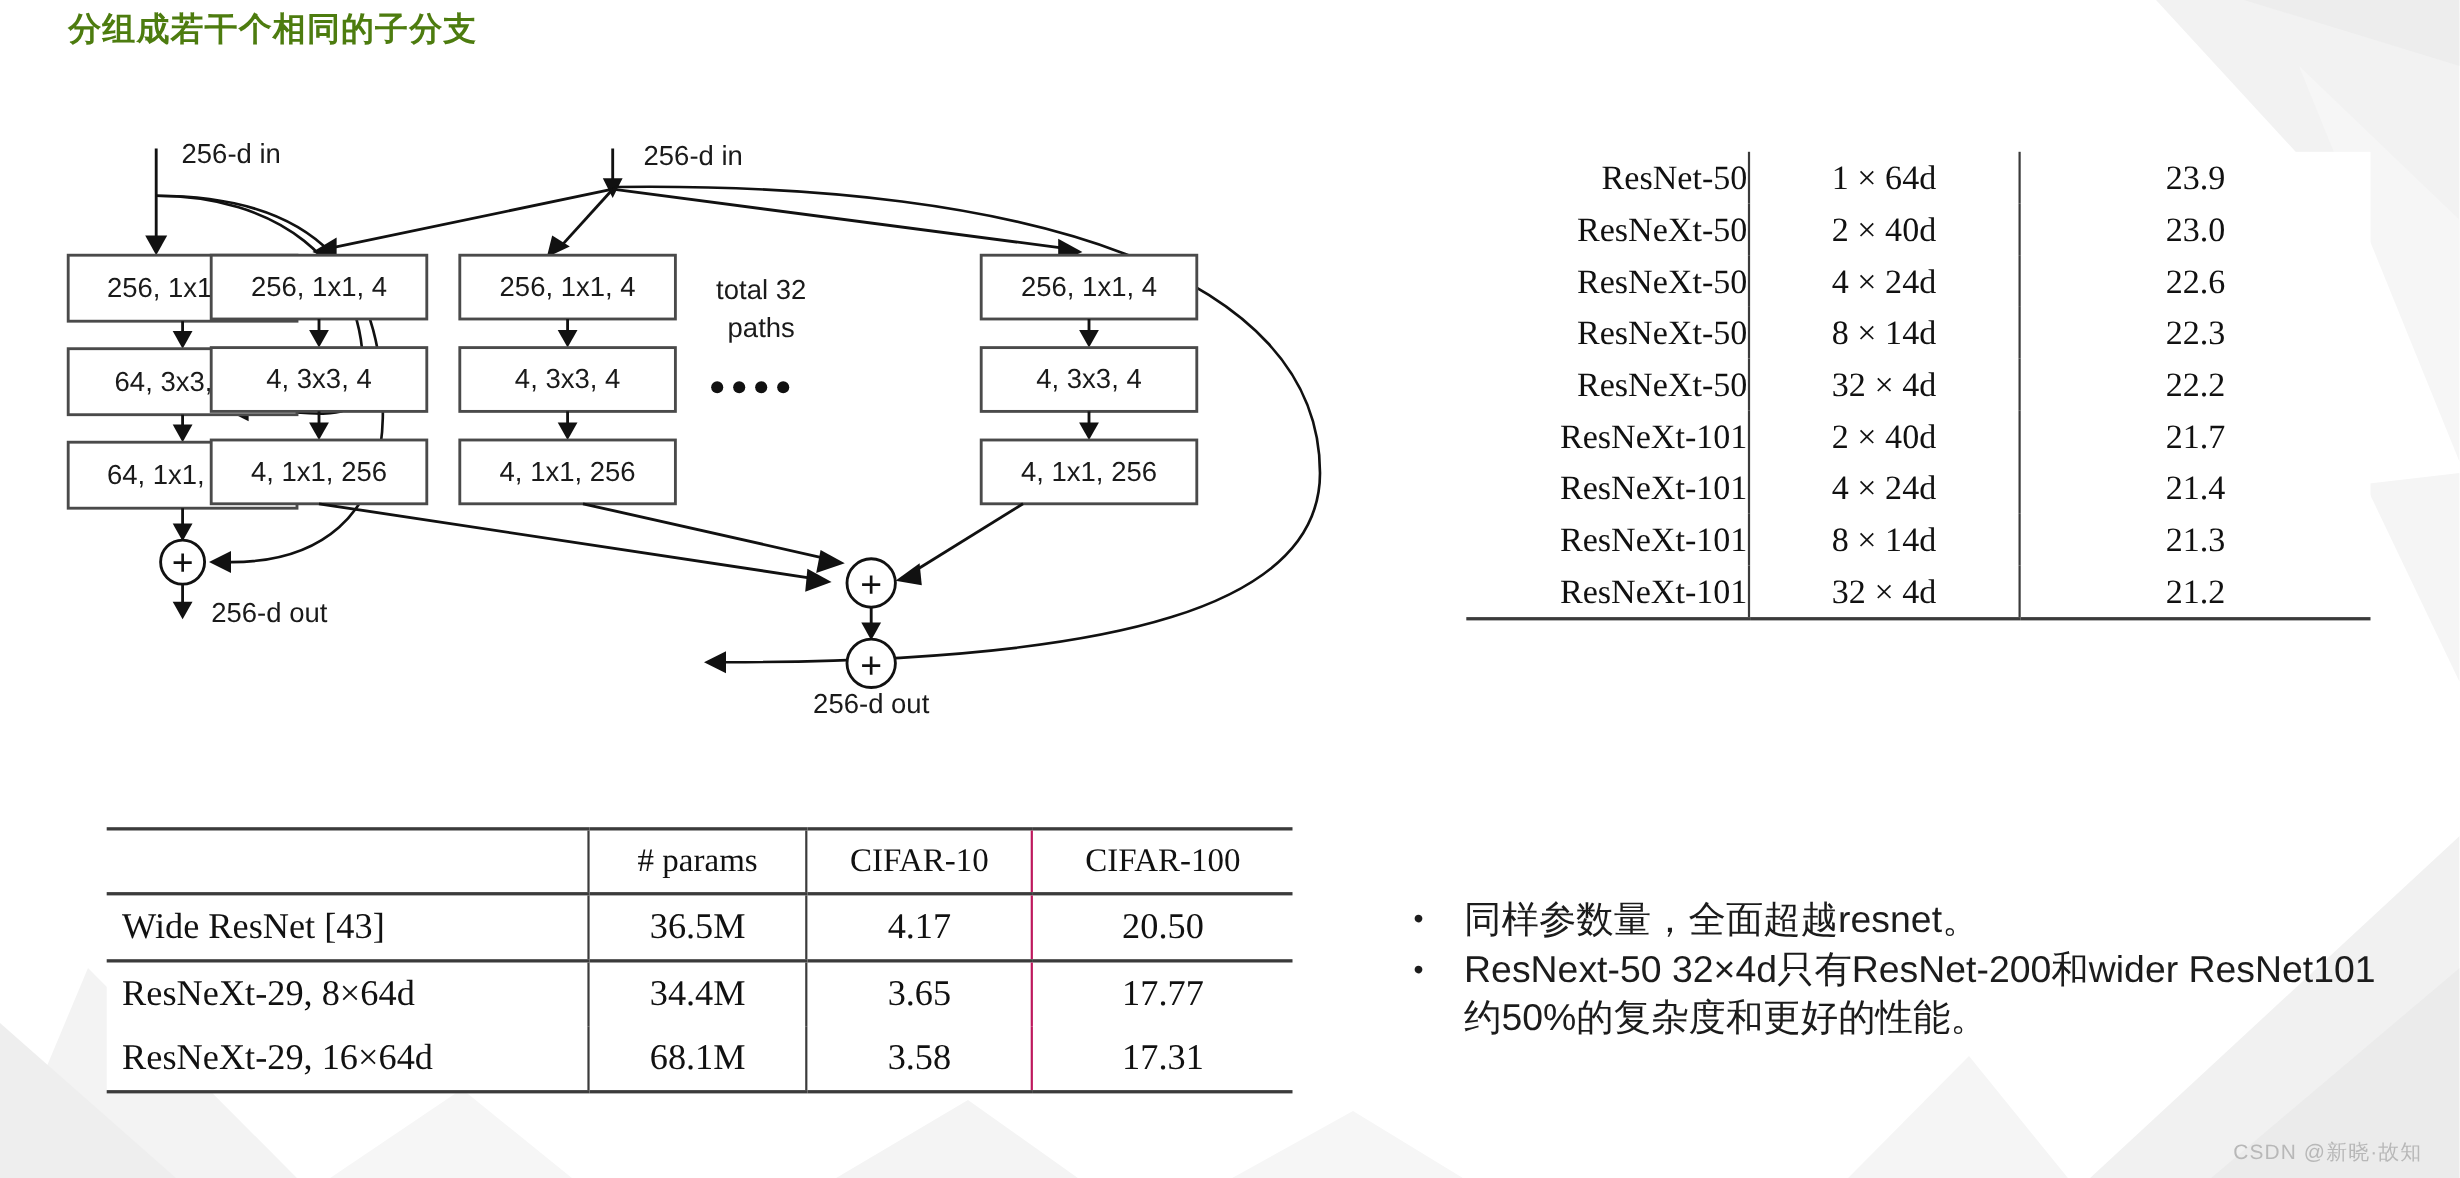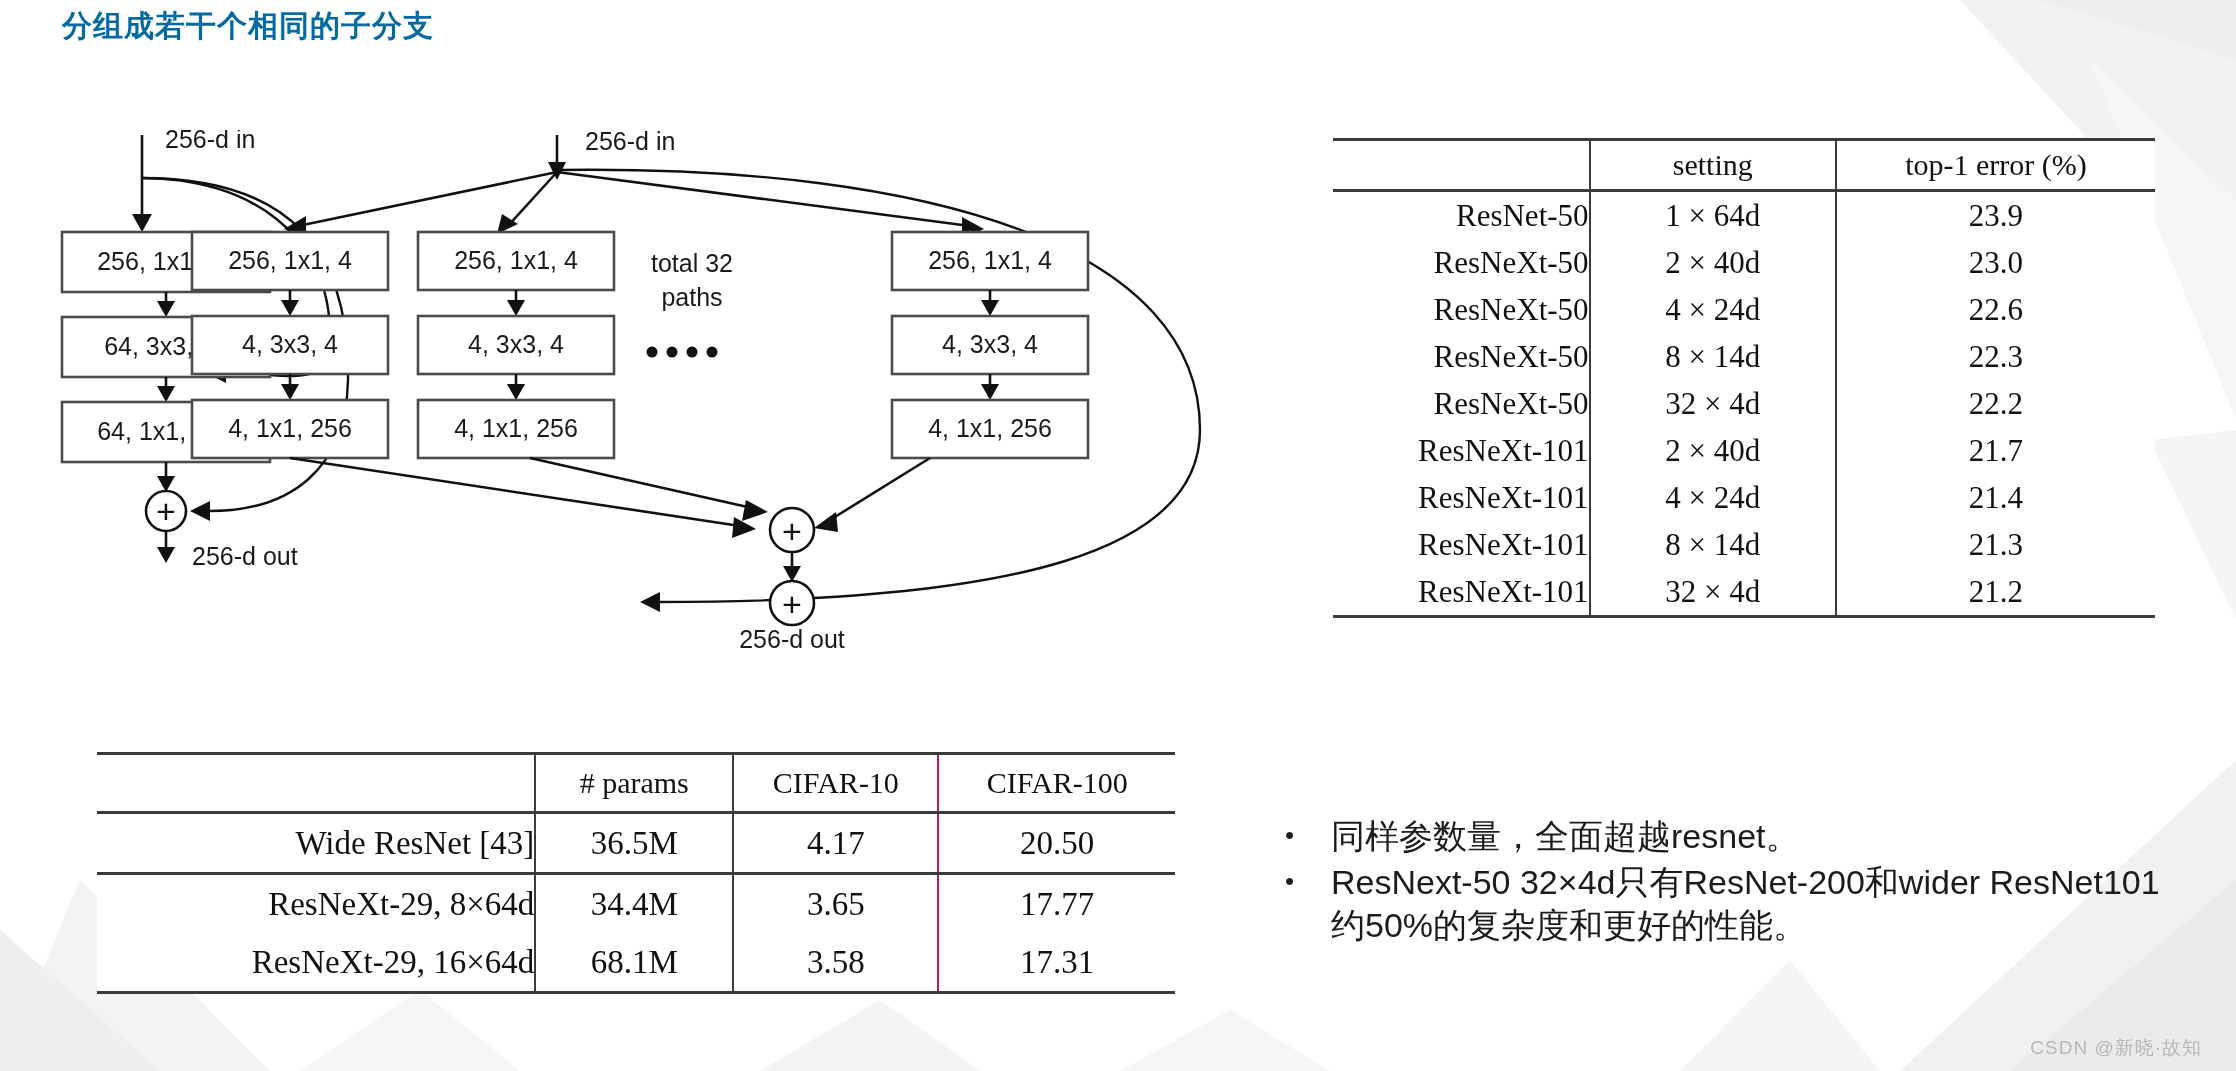--- a/index.html
+++ b/index.html
@@ -30,21 +30,21 @@
     height: 100%;
     pointer-events: none;
   }
   
   #title {
     position: absolute;
     left: 62px;
     top: 6px;
     font-size: 30px;
     font-weight: bold;
-    color: #0369a1;
+    color: #4d7c0f;
     letter-spacing: 1px;
     white-space: nowrap;
     text-align: right;
   }
   
   #diagram {
     position: absolute;
     left: 40px;
     top: 130px;
   }
@@ -136,21 +136,21 @@
   #table-cifar .rule-top td { border-top: 3px solid #3b3b3b; }
   #table-cifar .hdr td {
     font-size: 30px;
     height: 56px;
     border-bottom: 3px solid #3b3b3b;
   }
   #table-cifar td {
     font-size: 33px;
     height: 58px;
   }
-  #table-cifar td.c0 { width: 430px; text-align: right; padding-left: 14px; }
+  #table-cifar td.c0 { width: 430px; text-align: left; padding-left: 14px; }
   #table-cifar td.c1 { width: 200px; border-left: 2px solid #3b3b3b; margin-left: 46px; }
   #table-cifar td.c2 { width: 207px; border-left: 2px solid #3b3b3b; }
   #table-cifar td.c3 { width: 240px; border-left: 2px solid #be185d; }
   #table-cifar tr.group-sep td { border-top: 3px solid #3b3b3b; }
   #table-cifar tr.rule-bottom td { border-bottom: 3px solid #3b3b3b; }
 
   
   #bullets {
     position: absolute;
     left: 1285px;
@@ -331,25 +331,20 @@
       <polygon class="dgm-dot" points="752,452 743,436 761,436"></polygon>
 
       <circle class="dgm-circ" cx="752" cy="473" r="22"></circle>
       <text class="dgm-plus" x="752" y="486" text-anchor="middle">+</text>
       <text class="dgm-label" x="752" y="518" text-anchor="middle">256-d out</text>
     </g>
   </svg>
 
   <table class="paper-table" id="table-imagenet">
     <tbody>
-      <tr class="rule-top hdr">
-        <td class="c0"></td>
-        <td class="c1">setting</td>
-        <td class="c2">top-1 error (%)</td>
-      </tr>
       <tr>
         <td class="c0">ResNet-50</td>
         <td class="c1">1 × 64d</td>
         <td class="c2">23.9</td>
       </tr>
       <tr>
         <td class="c0">ResNeXt-50</td>
         <td class="c1">2 × 40d</td>
         <td class="c2">23.0</td>
       </tr>

